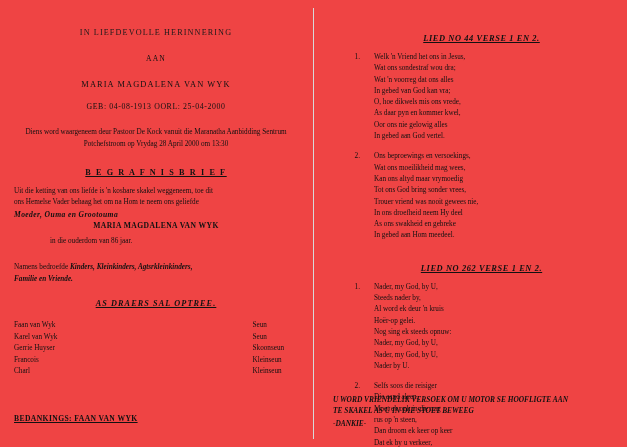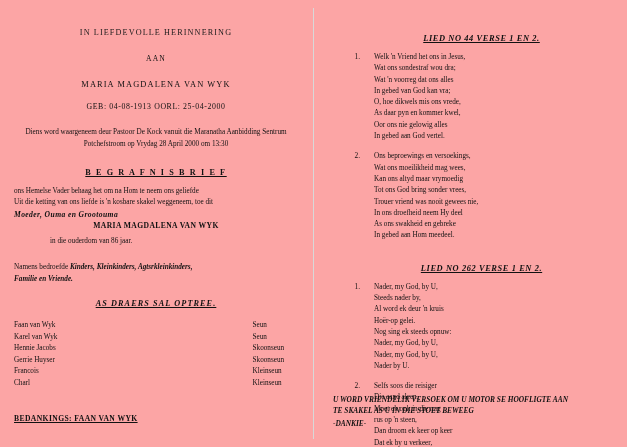--- a/index.html
+++ b/index.html
@@ -11,21 +11,21 @@
     width: 627px;
     height: 447px;
     font-family: "Liberation Serif", serif;
     color: #111111;
     overflow: hidden;
   }
   .page {
     position: relative;
     width: 627px;
     height: 447px;
-    background: #fca5a5;
+    background: #ef4444;
   }
   .divider {
     position: absolute;
     left: 313px;
     top: 8px;
     width: 1px;
     height: 431px;
     background: #d8d8d8;
   }
   .col-left {
@@ -220,22 +220,22 @@
 
     <div class="l-name">MARIA MAGDALENA VAN WYK</div>
 
     <div class="l-dates">GEB: 04-08-1913      OORL: 25-04-2000</div>
 
     <div class="l-service">Diens word waargeneem deur Pastoor De Kock vanuit die Maranatha Aanbidding Sentrum Potchefstroom op Vrydag 28 April 2000 om 13:30</div>
 
     <div class="l-brief-title">B E G R A F N I S B R I E F</div>
 
     <div class="l-brief-body">
+      <div>Uit die ketting van ons liefde is 'n kosbare skakel weggeneem, toe dit</div>
       <div>ons Hemelse Vader behaag het om na Hom te neem ons geliefde</div>
-      <div>Uit die ketting van ons liefde is 'n kosbare skakel weggeneem, toe dit</div>
       <div class="l-center-line ital" style="text-align:left;">Moeder, Ouma en Grootouma</div>
       <div class="l-center-line">MARIA MAGDALENA VAN WYK</div>
       <div class="l-center-line-2" style="text-align:left; margin-top:4px;margin-left:36px;">in die ouderdom van 86 jaar.</div>
     </div>
 
     <div class="l-namens">
       <span>Namens bedroefde </span><span class="bold-it">Kinders,  Kleinkinders,  Agtsrkleinkinders,</span>
       <div class="bold-it">Familie en Vriende.</div>
     </div>
 
@@ -244,24 +244,20 @@
     <div class="l-draers">
       <table>
         <tbody>
             <tr>
           <td>Faan van Wyk</td>
           <td class="rel">Seun</td>
         </tr>
         <tr>
           <td>Karel van Wyk</td>
           <td class="rel">Seun</td>
-        </tr>
-        <tr>
-          <td>Hennie Jacobs</td>
-          <td class="rel">Skoonseun</td>
         </tr>
         <tr>
           <td>Gerrie Huyser</td>
           <td class="rel">Skoonseun</td>
         </tr>
         <tr>
           <td>Francois</td>
           <td class="rel">Kleinseun</td>
         </tr>
         <tr>

